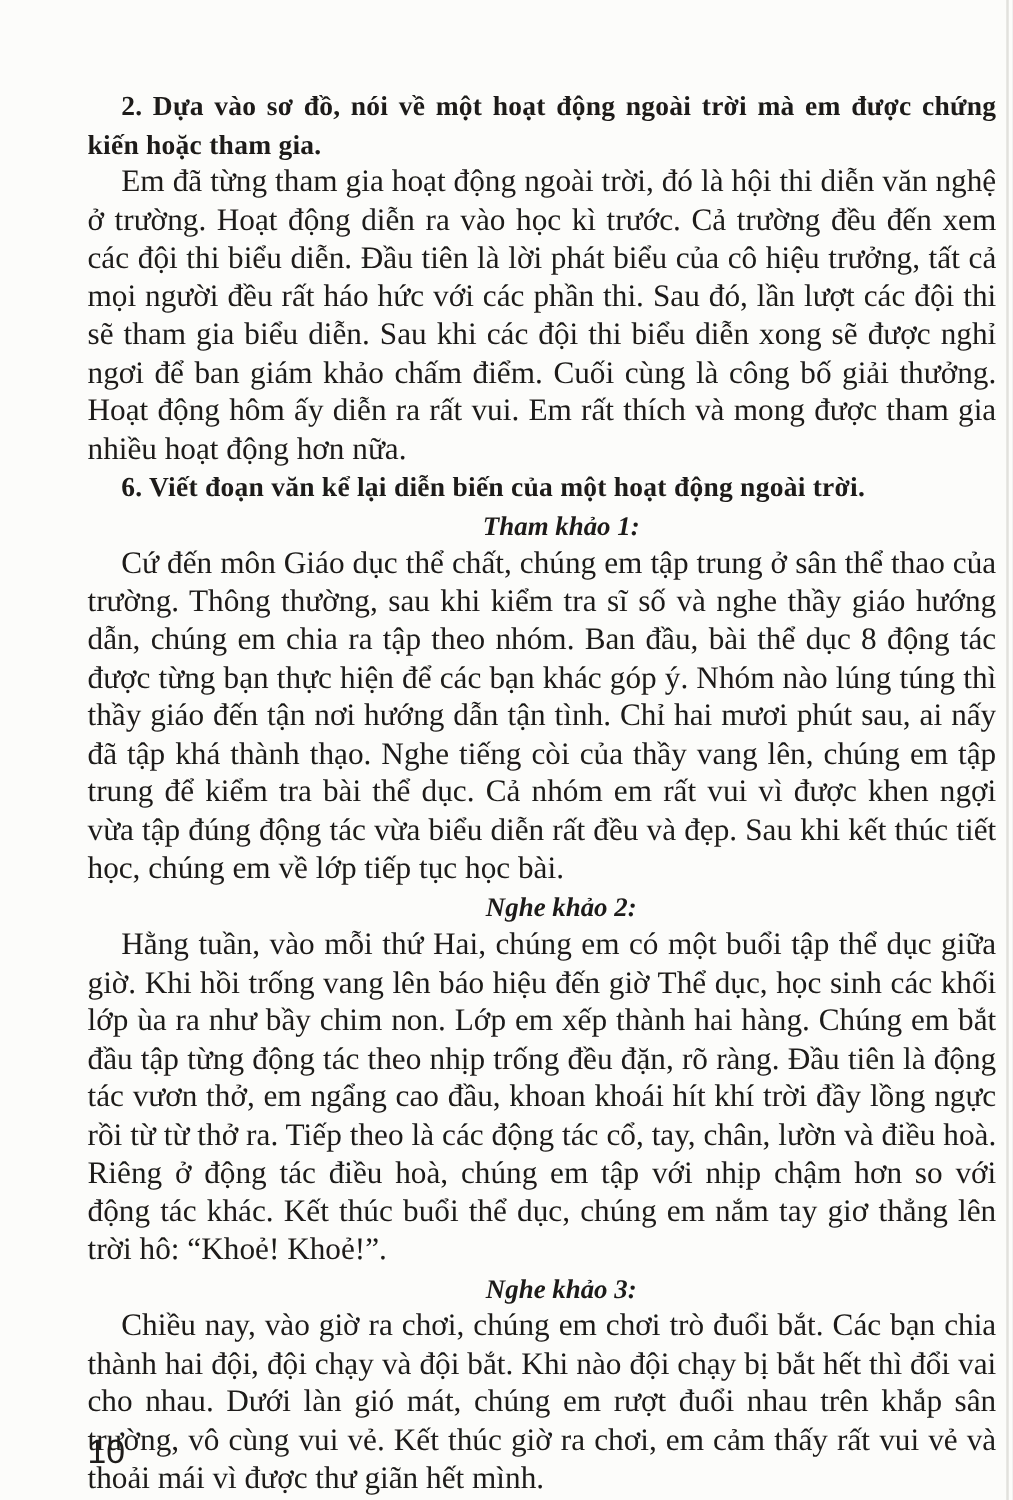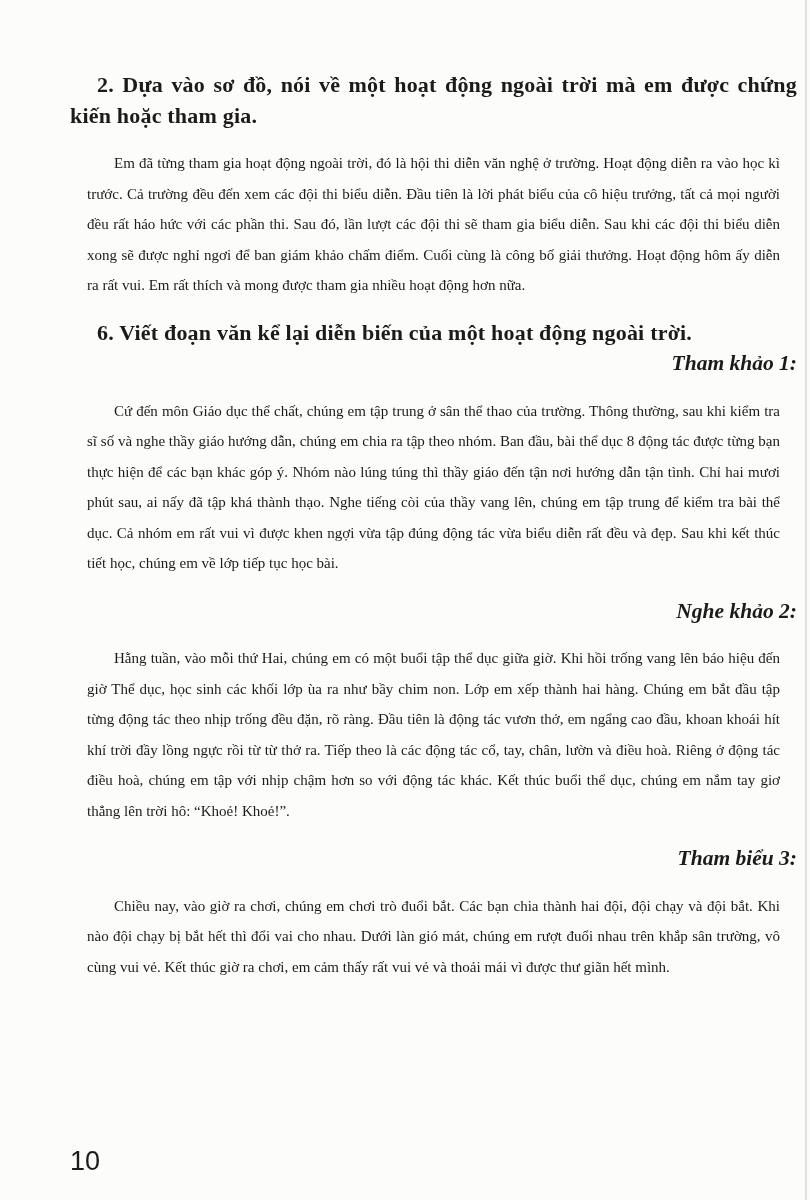--- a/index.html
+++ b/index.html
@@ -26,35 +26,35 @@
   .heading {
     margin: 0;
     font-size: 22px;
     font-weight: 700;
     line-height: 30.5px;
     text-indent: 27px;
     text-align: justify;
     letter-spacing: 0.2px;
   }
   .body-par {
-    margin: 17px;
-    font-size: 15px;
+    margin: 0;
+    font-size: 25px;
     font-weight: 400;
     line-height: 30.5px;
     text-indent: 27px;
     text-align: justify;
   }
   .subheading {
     margin: 0;
     font-size: 21.5px;
     font-weight: 700;
     font-style: italic;
     line-height: 30.5px;
     text-indent: 31px;
-    text-align: right;
+    text-align: center;
   }
   .page-number {
     position: absolute;
     left: 70px;
     top: 1146px;
     font-family: "Liberation Sans", sans-serif;
     font-size: 27px;
     line-height: 30px;
     color: var(--ink, #1d1b19);
   }
@@ -81,21 +81,21 @@
     <p class="heading">6. Viết đoạn văn kể lại diễn biến của một hoạt động ngoài trời.</p>
 
     <p class="subheading">Tham khảo 1:</p>
 
     <p class="body-par">Cứ đến môn Giáo dục thể chất, chúng em tập trung ở sân thể thao của trường. Thông thường, sau khi kiểm tra sĩ số và nghe thầy giáo hướng dẫn, chúng em chia ra tập theo nhóm. Ban đầu, bài thể dục 8 động tác được từng bạn thực hiện để các bạn khác góp ý. Nhóm nào lúng túng thì thầy giáo đến tận nơi hướng dẫn tận tình. Chỉ hai mươi phút sau, ai nấy đã tập khá thành thạo. Nghe tiếng còi của thầy vang lên, chúng em tập trung để kiểm tra bài thể dục. Cả nhóm em rất vui vì được khen ngợi vừa tập đúng động tác vừa biểu diễn rất đều và đẹp. Sau khi kết thúc tiết học, chúng em về lớp tiếp tục học bài.</p>
 
     <p class="subheading">Nghe khảo 2:</p>
 
     <p class="body-par">Hằng tuần, vào mỗi thứ Hai, chúng em có một buổi tập thể dục giữa giờ. Khi hồi trống vang lên báo hiệu đến giờ Thể dục, học sinh các khối lớp ùa ra như bầy chim non. Lớp em xếp thành hai hàng. Chúng em bắt đầu tập từng động tác theo nhịp trống đều đặn, rõ ràng. Đầu tiên là động tác vươn thở, em ngẩng cao đầu, khoan khoái hít khí trời đầy lồng ngực rồi từ từ thở ra. Tiếp theo là các động tác cổ, tay, chân, lườn và điều hoà. Riêng ở động tác điều hoà, chúng em tập với nhịp chậm hơn so với động tác khác. Kết thúc buổi thể dục, chúng em nắm tay giơ thẳng lên trời hô: “Khoẻ! Khoẻ!”.</p>
 
-    <p class="subheading">Tham biểu 3:</p>
+    <p class="subheading">Nghe khảo 3:</p>
 
     <p class="body-par">Chiều nay, vào giờ ra chơi, chúng em chơi trò đuổi bắt. Các bạn chia thành hai đội, đội chạy và đội bắt. Khi nào đội chạy bị bắt hết thì đổi vai cho nhau. Dưới làn gió mát, chúng em rượt đuổi nhau trên khắp sân trường, vô cùng vui vẻ. Kết thúc giờ ra chơi, em cảm thấy rất vui vẻ và thoải mái vì được thư giãn hết mình.</p>
 
   </div>
 
   <div class="page-number">10</div>
 
   <div class="scan-edge"></div>
 </div>
 

